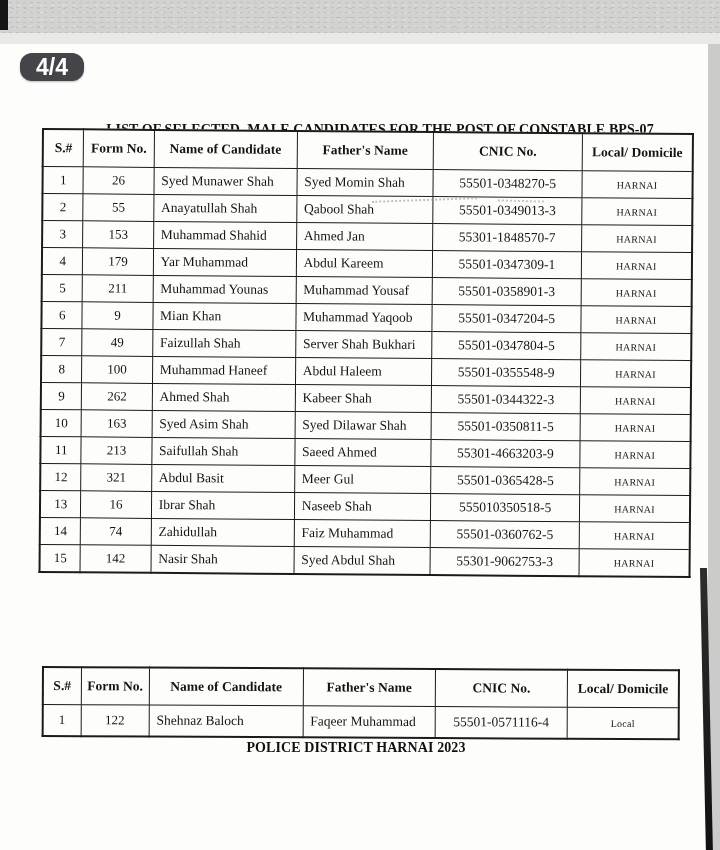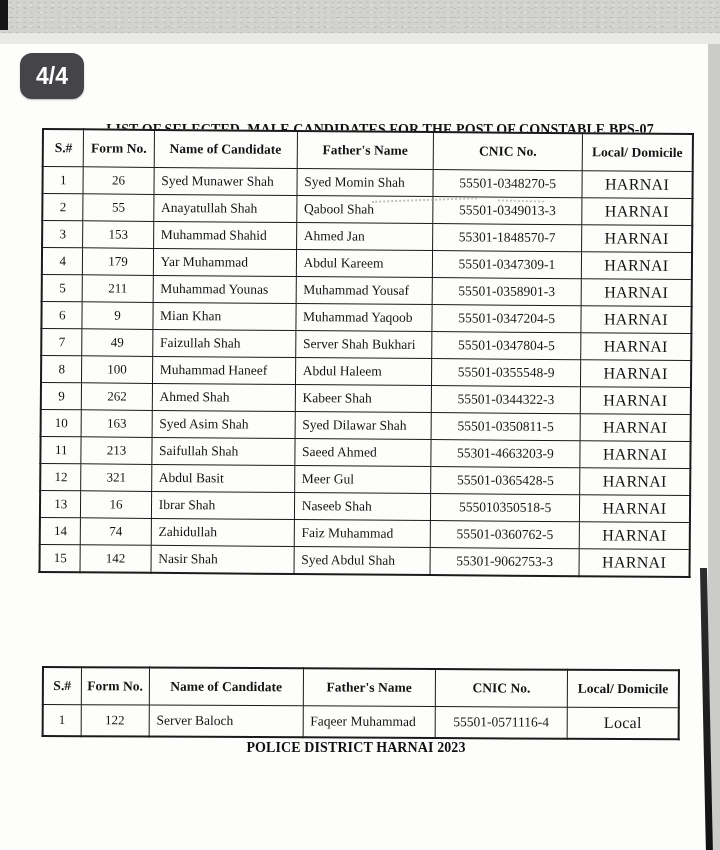--- a/index.html
+++ b/index.html
@@ -17,21 +17,21 @@
     background-size:7px 5px,11px 7px,13px 9px;
     background-position:0 0,3px 2px,6px 4px;}
   .scan-band2{position:absolute;left:0;top:33px;width:720px;height:11px;background:#e9e9e7;}
   .paper{position:absolute;left:0;top:44px;width:720px;height:806px;background:#fdfdfb;}
   .right-margin{position:absolute;right:0;top:44px;width:12px;height:806px;background:#cbcbc9;}
   .edge-shadow{position:absolute;left:703px;top:568px;width:7px;height:290px;
     background:linear-gradient(#2e2e2e,#101010);transform:rotate(-1.2deg);}
   .corner-sliver{position:absolute;left:0;top:0;width:8px;height:30px;background:#161616;}
 
   
-  .badge{position:absolute;left:20px;top:53px;width:64px;height:46px;
+  .badge{position:absolute;left:20px;top:53px;width:64px;height:28px;
     background:#454549;border-radius:12px;display:flex;align-items:center;justify-content:center;
     font-family:"Liberation Sans",sans-serif;font-weight:bold;font-size:23px;color:#ffffff;
     z-index:5;box-shadow:0 1px 2px rgba(0,0,0,.25);}
 
   
   .title{position:absolute;text-align:center;font-weight:bold;
     font-size:14px;line-height:18px;letter-spacing:.1px;white-space:pre-wrap;color:#111;}
   .title-male{left:60px;top:85px;width:640px;}
   .title-female{left:40px;top:631px;width:632px;}
 
@@ -39,21 +39,21 @@
   table{border-collapse:collapse;table-layout:fixed;background:#fdfdfb;}
   .tbl{position:absolute;}
   .tbl-male{left:42px;top:128px;width:652px;transform:rotate(.45deg);transform-origin:0 0;}
   .tbl-female{left:42px;top:666px;width:638px;transform:rotate(.3deg);transform-origin:0 0;}
   th,td{border:1.6px solid #1b1b1b;overflow:hidden;}
   table{border:2.2px solid #1b1b1b;}
   th{font-size:13.5px;font-weight:bold;height:36px;text-align:center;padding:0 2px;}
   td{font-size:13.5px;height:26px;text-align:center;padding:0 3px;}
   .tbl-female td{height:30px;}
   td:nth-child(3),td:nth-child(4){text-align:left;padding-left:7px;}
-  td:nth-child(6){font-size:16px;letter-spacing:.3px;margin-top:24px;}
+  td:nth-child(6){font-size:10px;letter-spacing:.3px;margin-top:24px;}
   td:nth-child(1),td:nth-child(2){font-size:13px;}
 
   
   .smudge{position:absolute;opacity:.55;pointer-events:none;}
   .smudge-1{left:372px;top:190px;width:105px;height:9px;
     border-bottom:2px dotted #90908e;transform:rotate(-2deg);}
   .smudge-2{left:498px;top:193px;width:46px;height:7px;
     border-bottom:2px dotted #9a9a98;transform:rotate(1.5deg);}
 </style>
 </head>
@@ -244,21 +244,21 @@
           <th>Name of Candidate</th>
           <th>Father's Name</th>
           <th>CNIC No.</th>
           <th>Local/ Domicile</th>
         </tr>
     </thead>
     <tbody>
         <tr>
           <td>1</td>
           <td>122</td>
-          <td>Server Baloch</td>
+          <td>Shehnaz Baloch</td>
           <td>Faqeer Muhammad</td>
           <td>55501-0571116-4</td>
           <td>Local</td>
         </tr>
       </tbody>
   </table>
 
 </div>
 
 </body></html>

